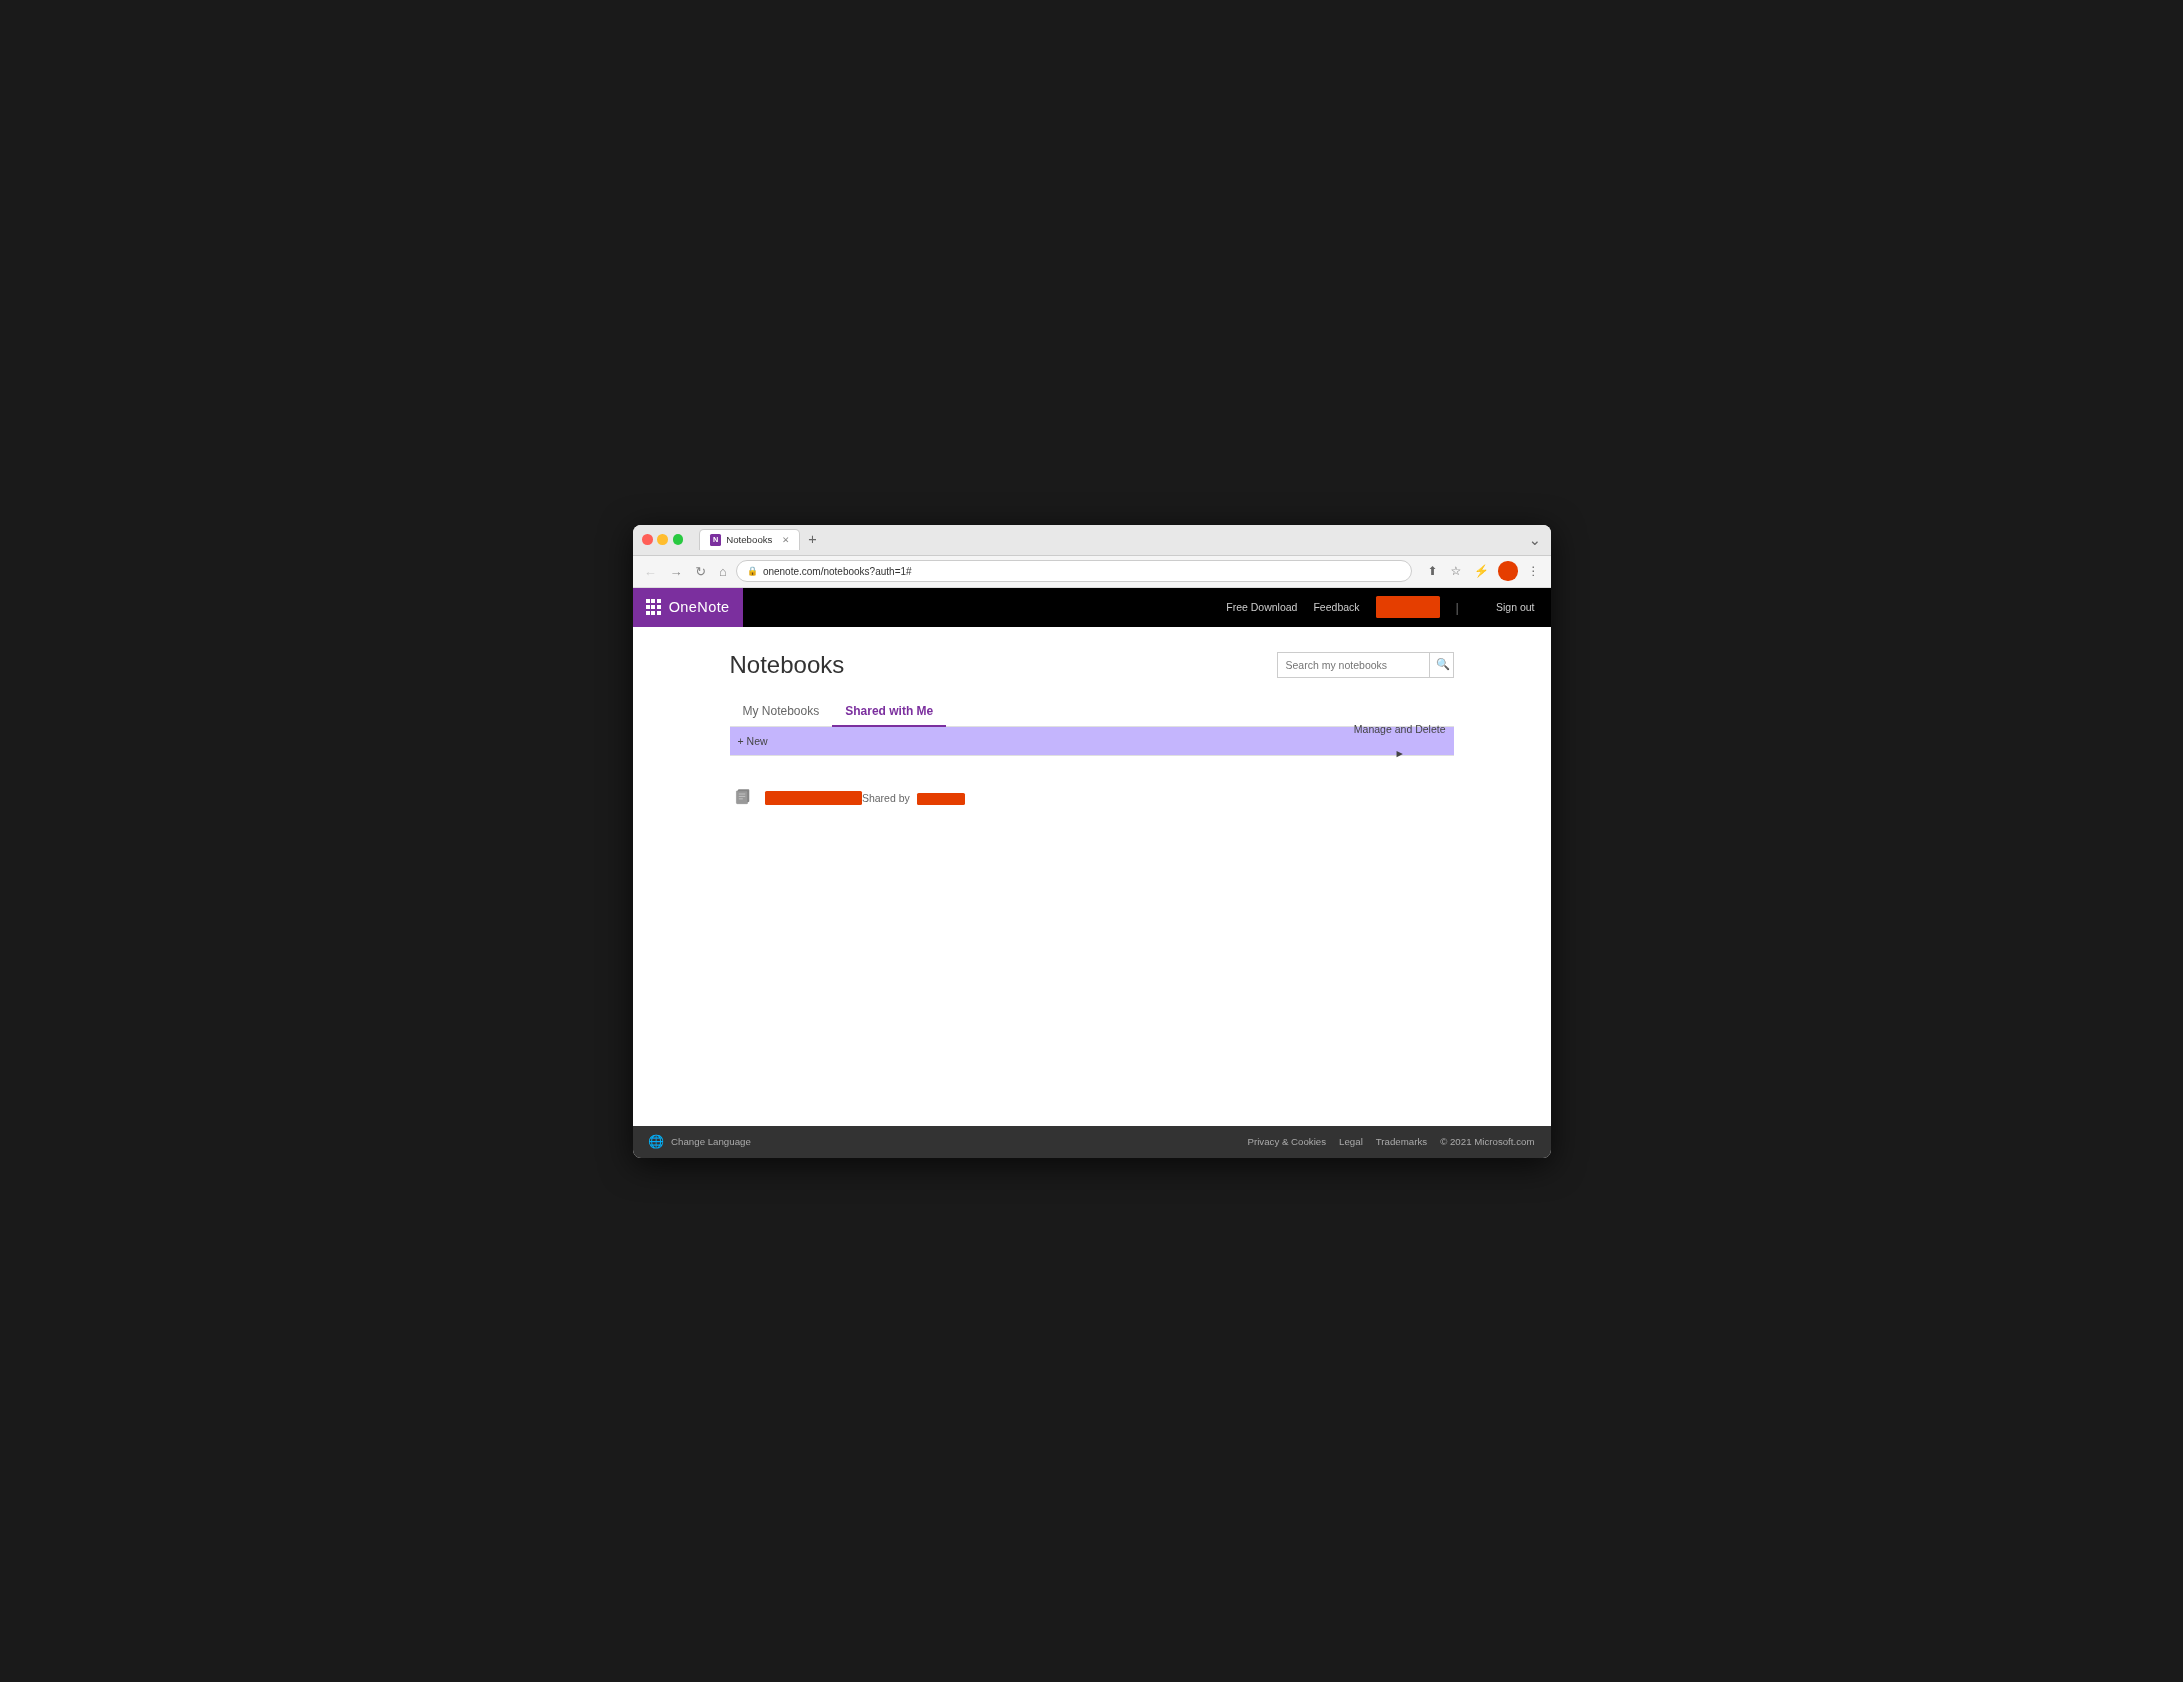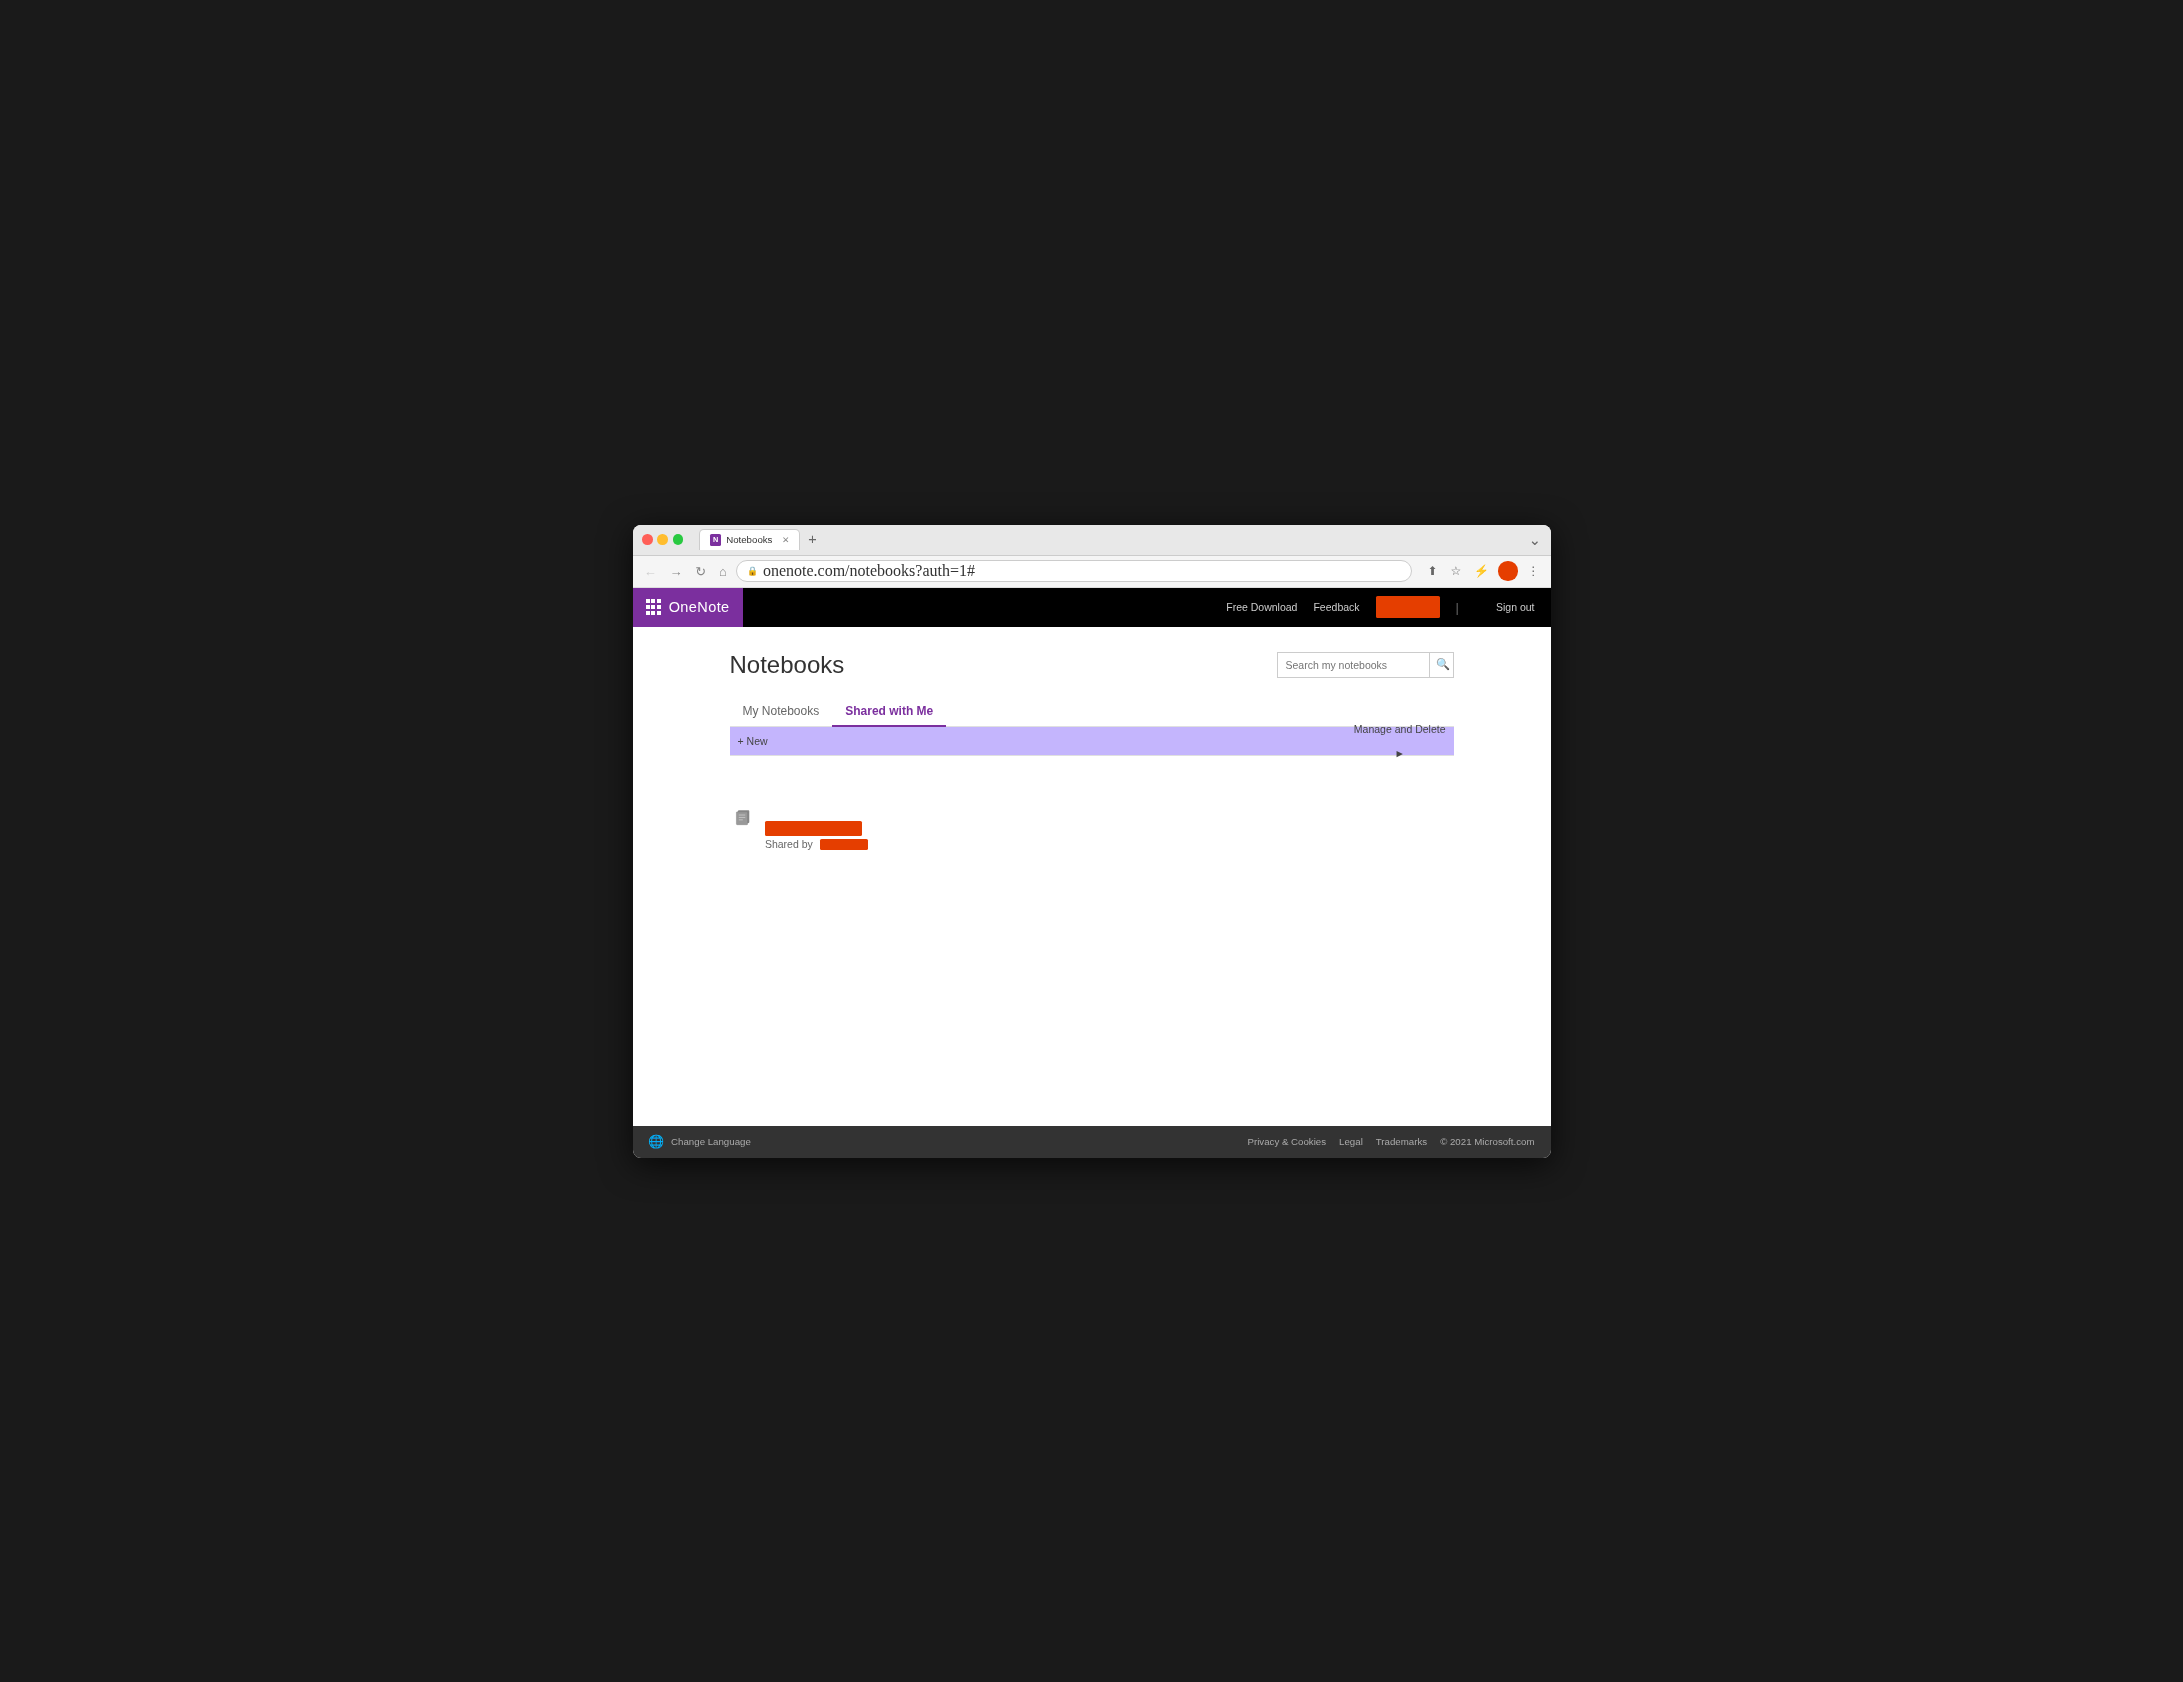--- a/index.html
+++ b/index.html
@@ -114,21 +114,21 @@
       background: #fff;
       border: 0.8px solid #ccc;
       border-radius: 16px;
       height: 22.6px;
       display: flex;
       align-items: center;
       padding: 0 9.7px;
       gap: 4.8px;
     }
     .lock-icon { color: #666; font-size: 8.9px; }
-    .address-text { font-size: 16px; color: #333; flex: 1; font-family: Liberation Serif, serif; }
+    .address-text { font-size: 10px; color: #333; flex: 1; }
     .addr-right-icons {
       display: flex;
       align-items: center;
       gap: 6.4px;
       margin-left: 6.4px;
     }
     .addr-icon-btn {
       background: none;
       border: none;
       color: #666;
@@ -321,22 +321,20 @@
       padding: 6.4px 4.8px;
       cursor: pointer;
     }
     .notebook-icon {
       color: #555;
       font-size: 16px;
       position: relative;
     }
     .notebook-info {
       display: flex;
-      flex-direction: column;
-      margin-top: 35px;
     }
     .notebook-name-row {
       display: flex;
       align-items: center;
       gap: 4.8px;
     }
     .notebook-name-redacted {
       background: #e53e00;
       height: 14.5px;
       width: 97px;

